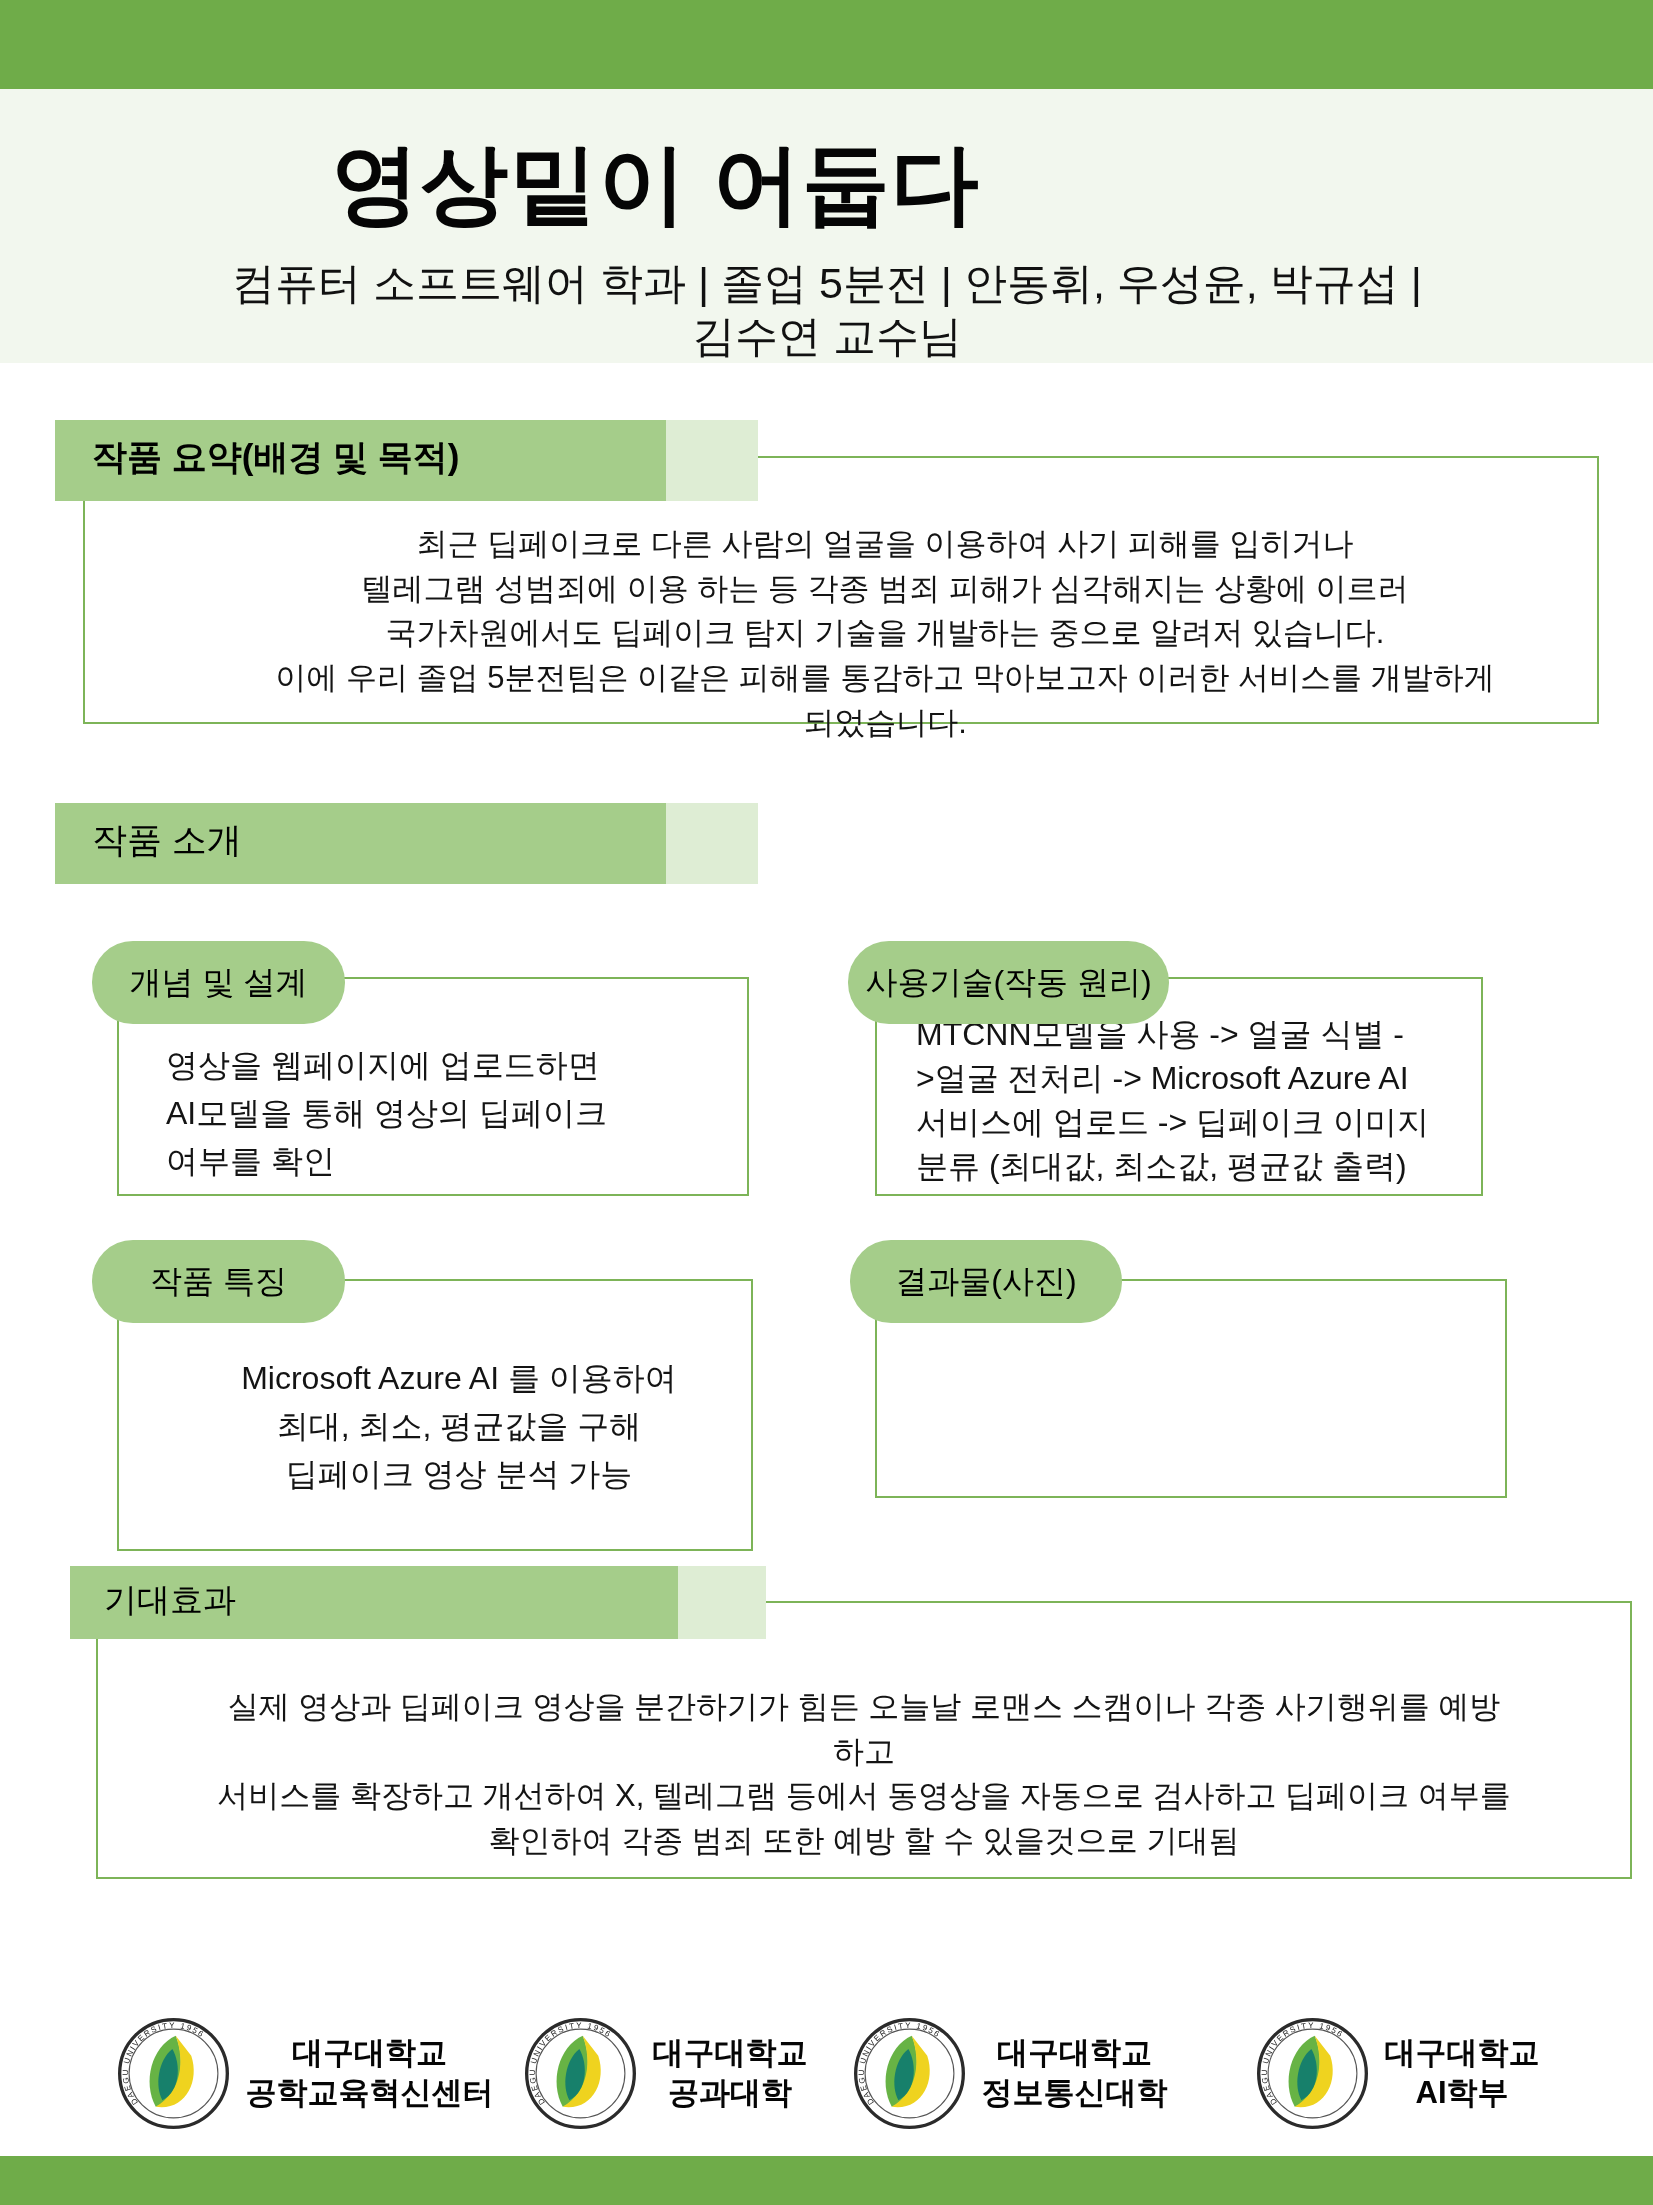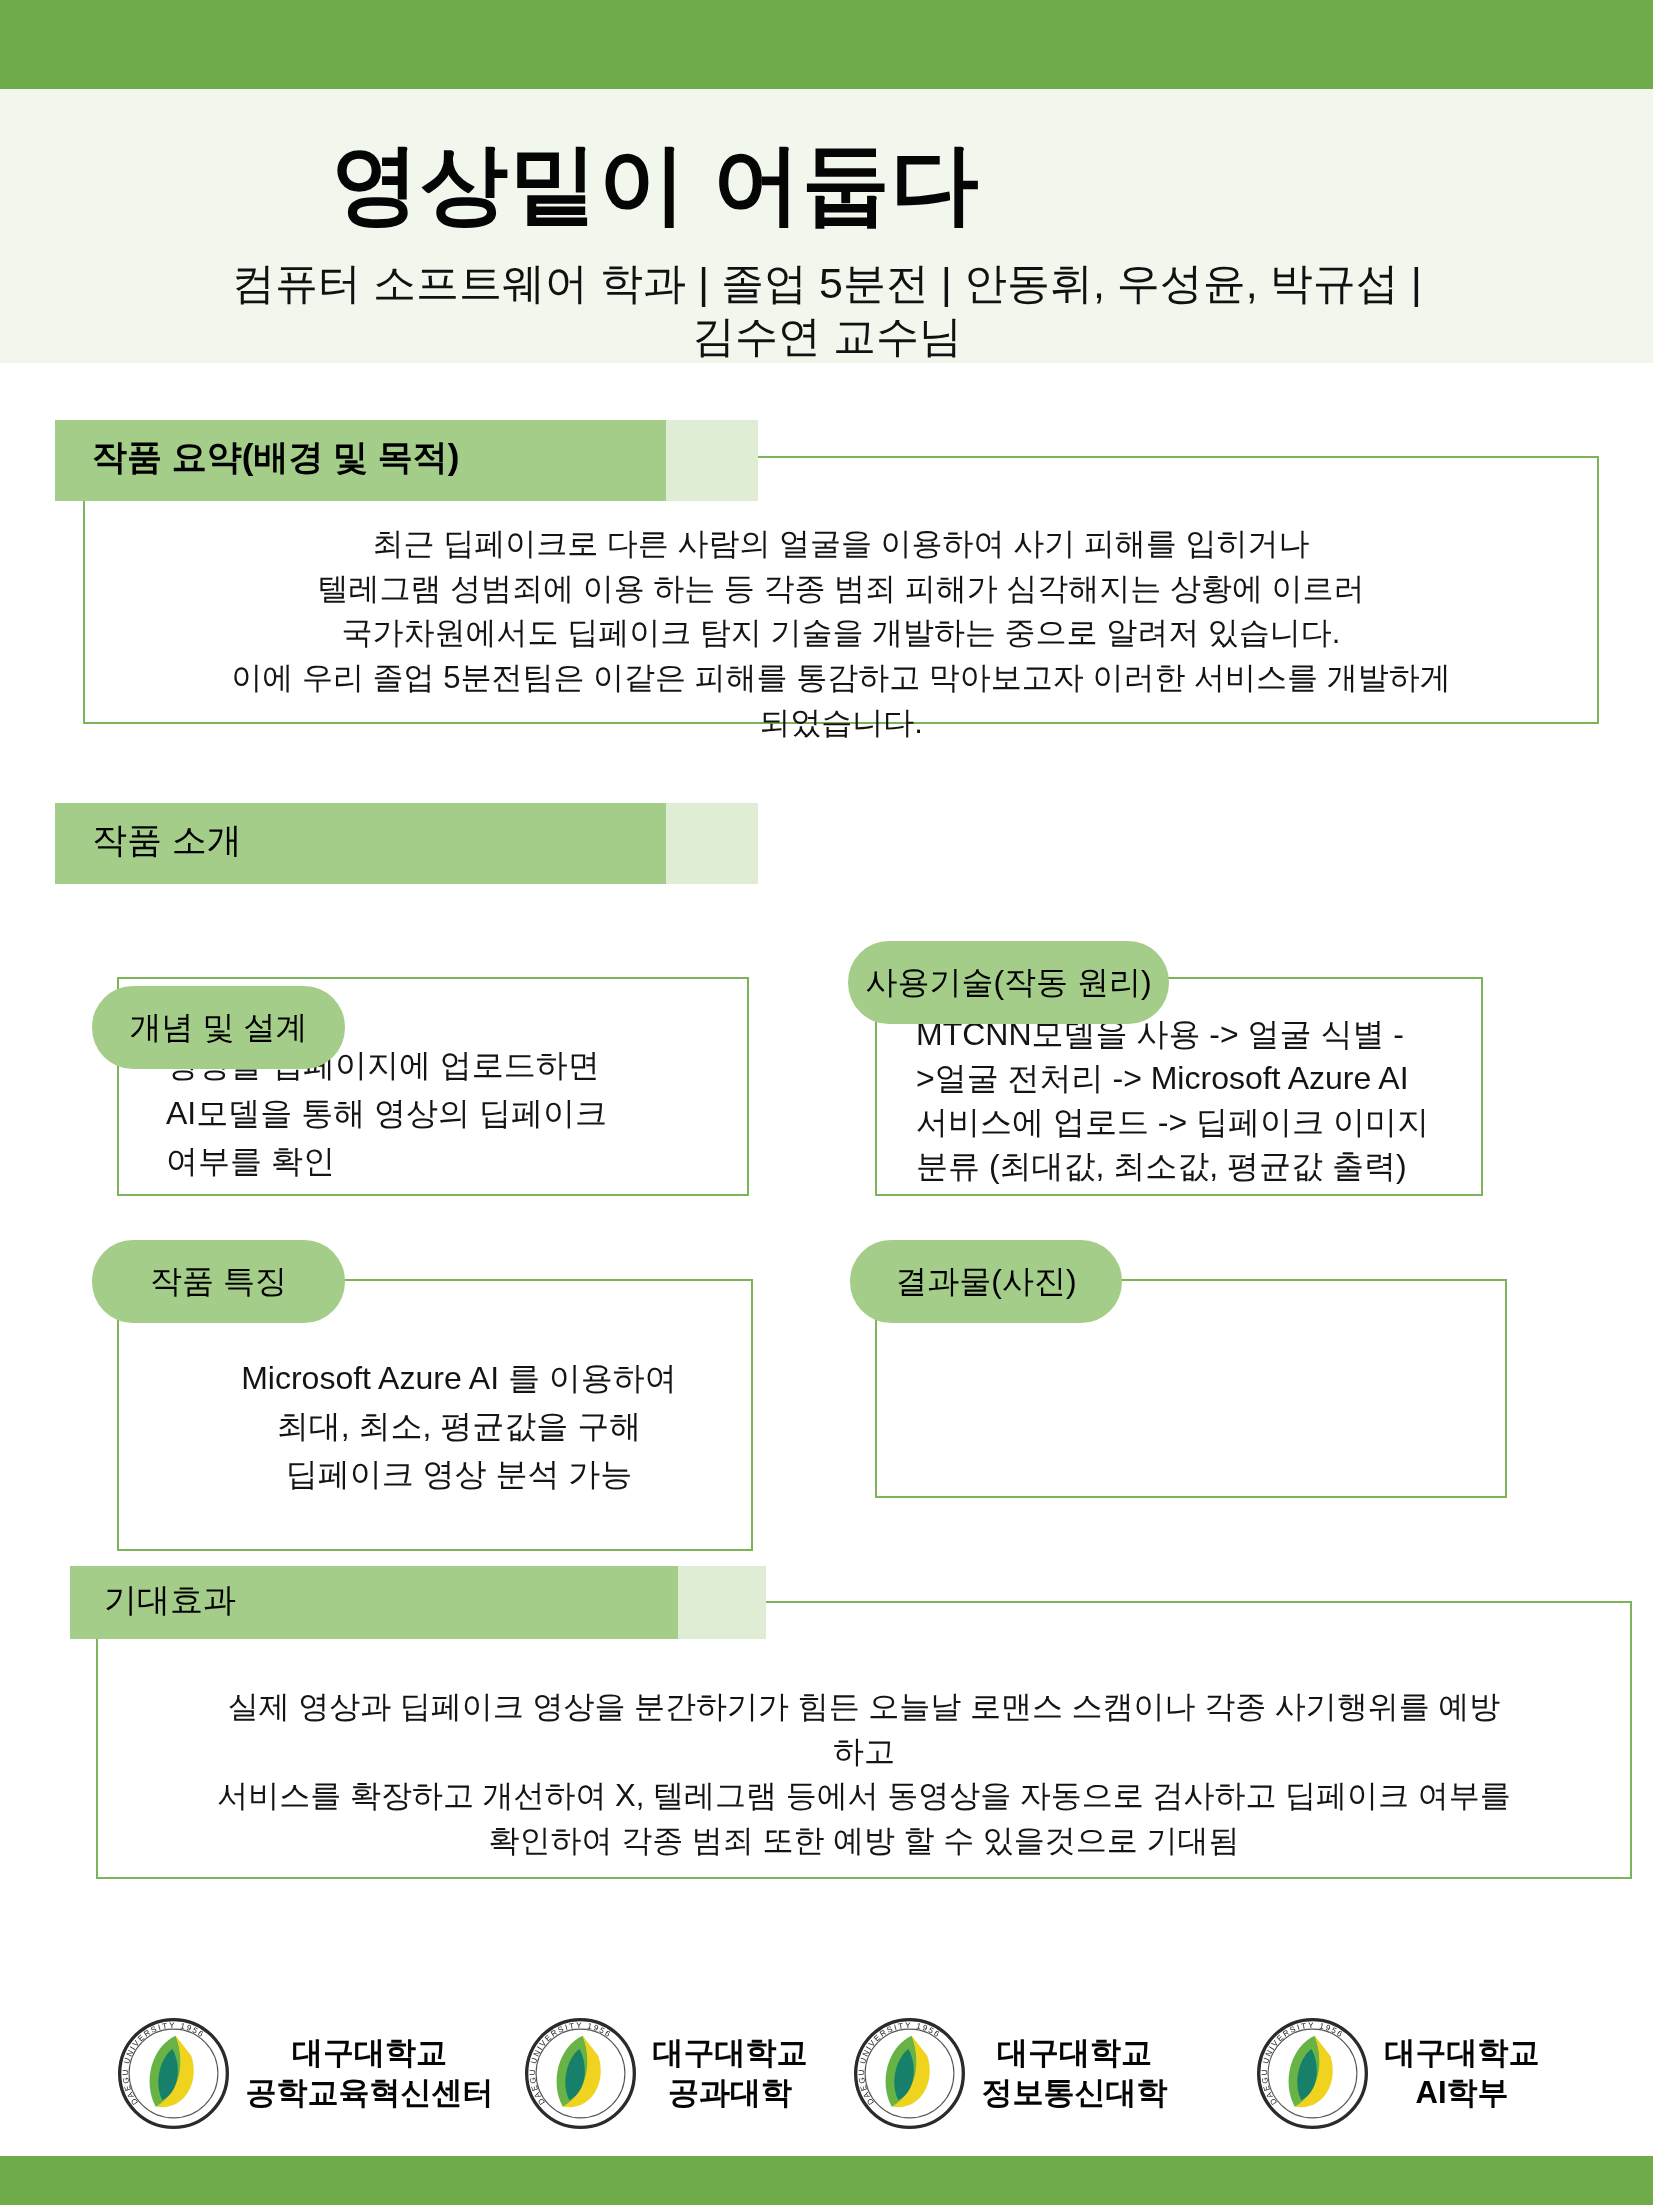--- a/index.html
+++ b/index.html
@@ -37,34 +37,35 @@
   .expect-bar{left:70px;top:1566px;width:608px;height:73px;}
   .expect-bar .bar-label{padding:11.7px 0 0 34px;font-size:33px;}
   .expect-cap{left:678px;top:1566px;width:88px;height:73px;}
   
   .content-box{border:2.9px solid #7DB458;background:#ffffff;z-index:1;box-sizing:border-box;}
   .summary-box{left:83px;top:456px;width:1516px;height:268px;}
   .summary-text{
     padding-top:64px;width:100%;
     text-align:center;font-size:31px;line-height:1.44;color:#141414;
     white-space:pre-line;
+    padding-left:44px;
   }
   .expect-box{left:96px;top:1601px;width:1536px;height:278px;}
   .expect-text{
     padding-top:82px;width:100%;
     text-align:center;font-size:31px;line-height:1.44;color:#141414;
     white-space:pre-line;
   }
   
   .pill{
     background:#A5CD8A;border-radius:41px;z-index:3;
     display:flex;align-items:center;justify-content:center;
     font-size:32px;color:#000;
   }
-  .pill-1{left:92px;top:941px;width:253px;height:83px;margin-top:45px;}
+  .pill-1{left:92px;top:941px;width:253px;height:83px;}
   .pill-2{left:848px;top:941px;width:321px;height:83px;}
   .pill-3{left:92px;top:1240px;width:253px;height:83px;}
   .pill-4{left:850px;top:1240px;width:272px;height:83px;}
   .card-box-1{left:117px;top:977px;width:632px;height:219px;}
   .card-box-2{left:875px;top:977px;width:608px;height:219px;}
   .card-box-3{left:117px;top:1279px;width:636px;height:272px;padding-left:48px;}
   .card-box-4{left:875px;top:1279px;width:632px;height:219px;}
   .card-text{
     font-size:32px;line-height:1.5;color:#141414;white-space:pre-line;
   }

